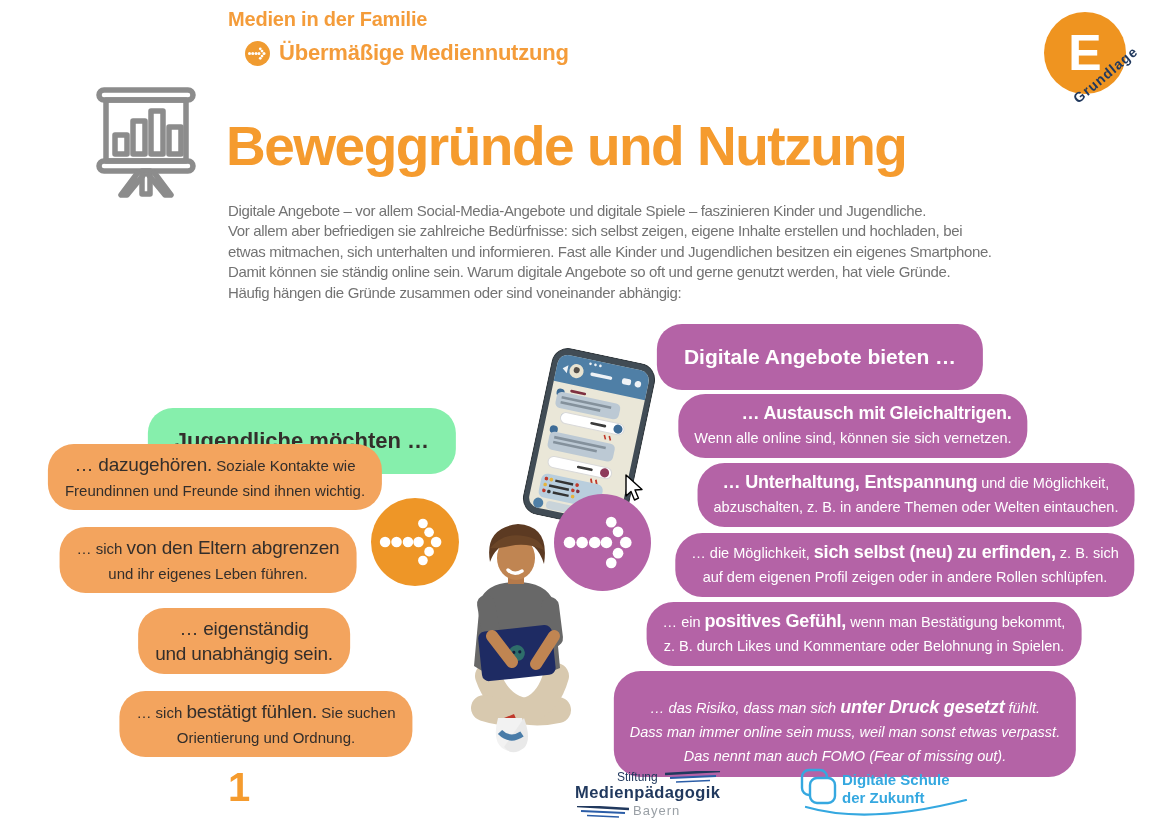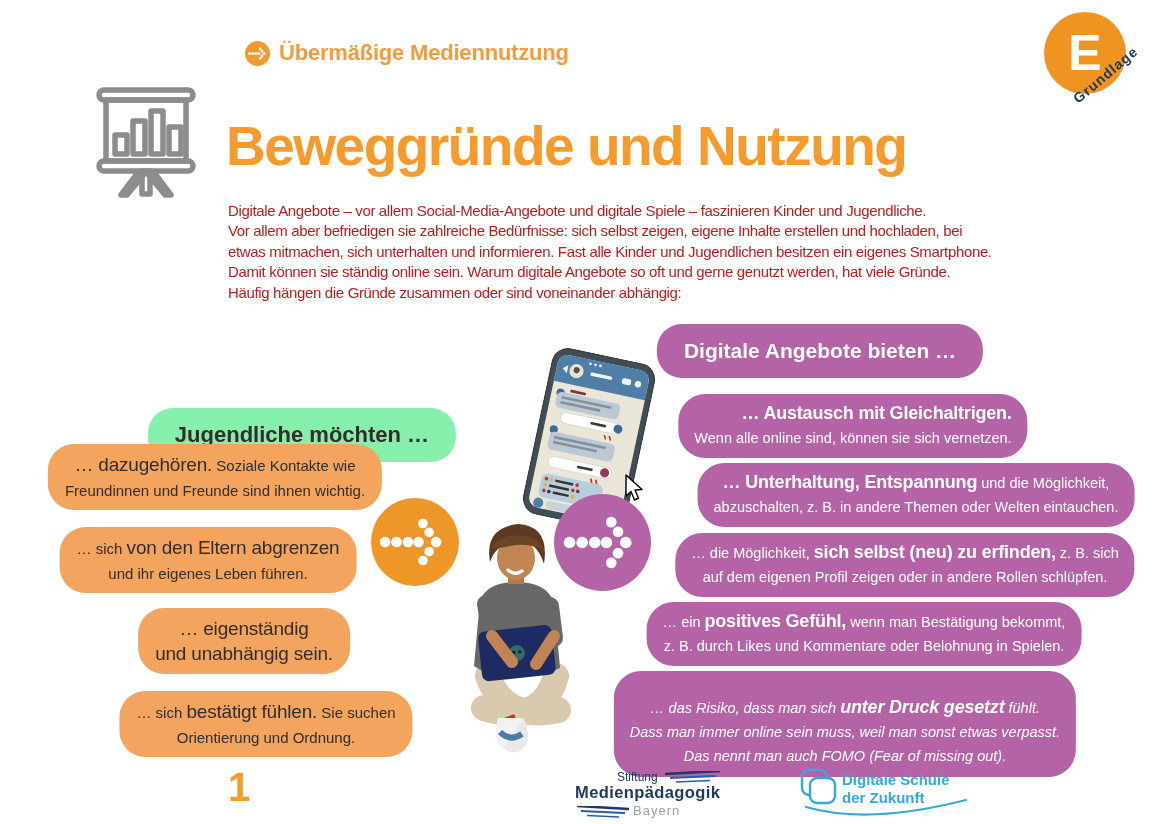--- a/index.html
+++ b/index.html
@@ -17,25 +17,25 @@
   .badge-circle{left:1044px;top:12px;width:82px;height:82px;border-radius:50%;background:#ef9420;
                 display:flex;align-items:center;justify-content:center;color:#fff;
                 font-size:50px;font-weight:700;}
   .badge-label{left:1070px;top:94px;color:#21395e;font-size:14px;font-weight:600;letter-spacing:1px;
                transform:rotate(-40deg);transform-origin:0 0;}
 
   .board-icon{left:95px;top:85px;width:102px;height:114px;}
 
   .page-title{left:226px;top:114px;font-size:55px;font-weight:700;color:#f59b2e;letter-spacing:-1.5px;white-space:nowrap;}
 
-  .intro{left:228px;top:201px;font-size:15px;line-height:20.4px;letter-spacing:-.35px;color:#b91c1c;}
+  .intro{left:228px;top:201px;font-size:15px;line-height:20.4px;letter-spacing:-.35px;color:#737373;}
   .intro div{white-space:nowrap;}
 
   
-  .pill{height:42px;border-radius:25px;display:flex;align-items:center;padding:6px 27px;white-space:nowrap;}
+  .pill{height:42px;border-radius:25px;display:flex;align-items:center;padding:12px 27px;white-space:nowrap;}
   .pill-left{left:302px;top:368px;background:#86efac;color:#332e2b;font-size:22px;font-weight:700;margin-top:40px;}
   .pill-right{left:820px;top:324px;background:#b463a6;color:#ffffff;font-size:21px;font-weight:700;}
 
   .obox{background:#f3a45e;border-radius:26px;color:#332e2b;text-align:center;padding:8px 17px;}
   .pbox{background:#b463a6;border-radius:27px;color:#ffffff;text-align:center;padding:8px 16px;}
   .oline,.pline{white-space:nowrap;font-size:15px;line-height:1.32;}
   .pline{font-size:14.5px;}
   .obold{font-size:19px;font-weight:400;letter-spacing:-.2px;}
   .pbold{font-size:18px;font-weight:700;letter-spacing:-.2px;}
 
@@ -60,20 +60,21 @@
   .ls-region{position:absolute;left:58px;top:33px;font-size:13px;color:#9aa0a6;letter-spacing:1px;}
   .logo-dsdz{left:798px;top:767px;width:180px;height:56px;}
   .dz-text1{position:absolute;left:44px;top:4px;font-size:15px;font-weight:600;color:#35a8e0;white-space:nowrap;}
   .dz-text2{position:absolute;left:44px;top:22px;font-size:15px;font-weight:600;color:#35a8e0;white-space:nowrap;}
 </style>
 </head>
 <body>
 
 <div class="page">
 
+  <div class="abs topic">Medien in der Familie</div>
 
   <div class="abs subtopic-row">
     <svg class="mini-arrow" viewBox="0 0 100 100">
       <circle cx="50" cy="50" r="50" fill="#f09b30"></circle>
       <g fill="#ffffff">
         <circle cx="18" cy="50" r="6"></circle>
           <circle cx="31" cy="50" r="6"></circle>
           <circle cx="44" cy="50" r="6"></circle>
           <circle cx="56" cy="50" r="6"></circle>
         <circle cx="61" cy="31" r="5.5"></circle>

